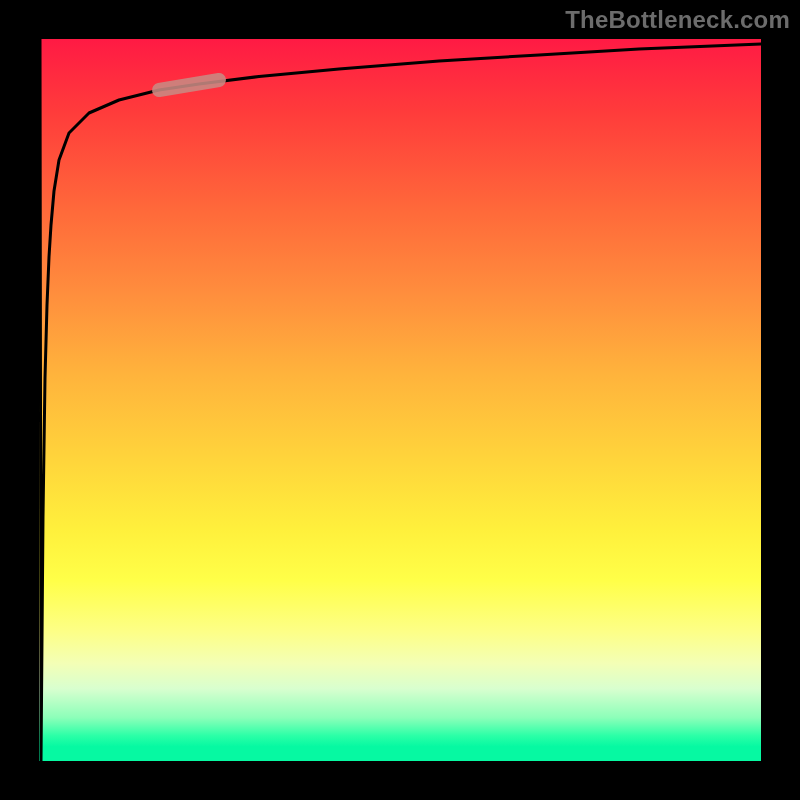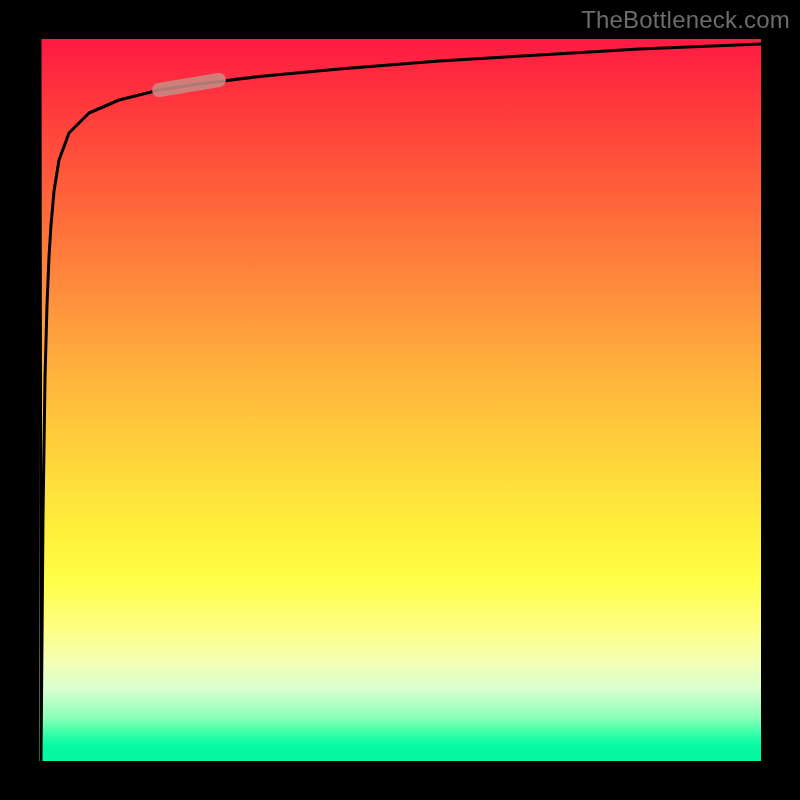--- a/index.html
+++ b/index.html
@@ -47,21 +47,21 @@
     top: 0;
     width: 722px;
     height: 722px;
   }
   .watermark {
     position: absolute;
     top: 6px;
     right: 10px;
     color: #6c6c6c;
     font-size: 24px;
-    font-weight: 400;
+    font-weight: 700;
     letter-spacing: 0.2px;
     user-select: none;
   }
 </style>
 </head>
 <body>
 
 <div class="frame">
   <div class="plot-area">
     <svg class="curve-svg" viewBox="0 0 722 722" preserveAspectRatio="none">

